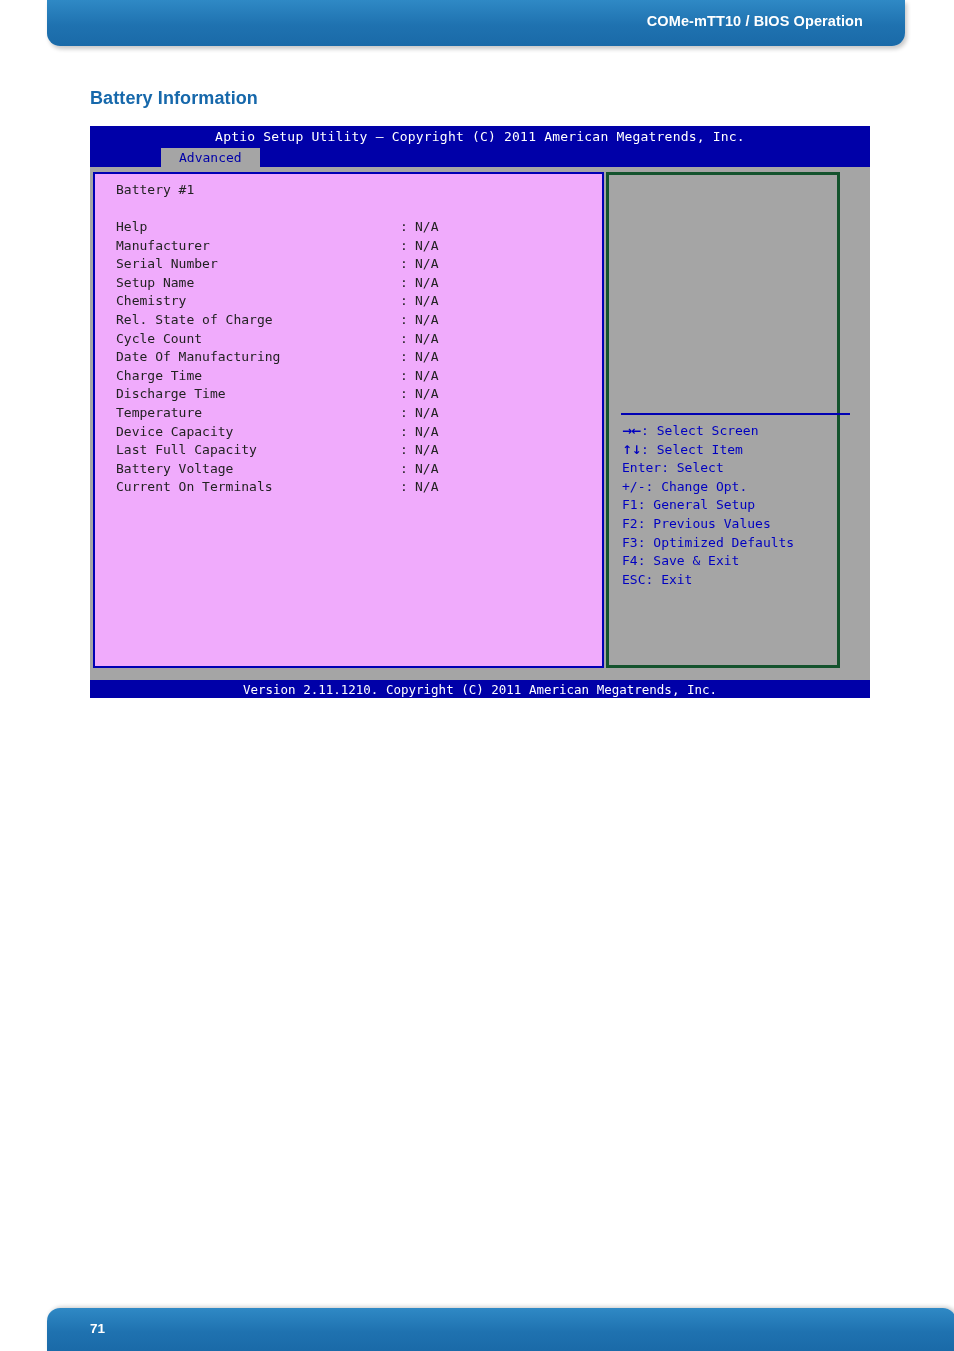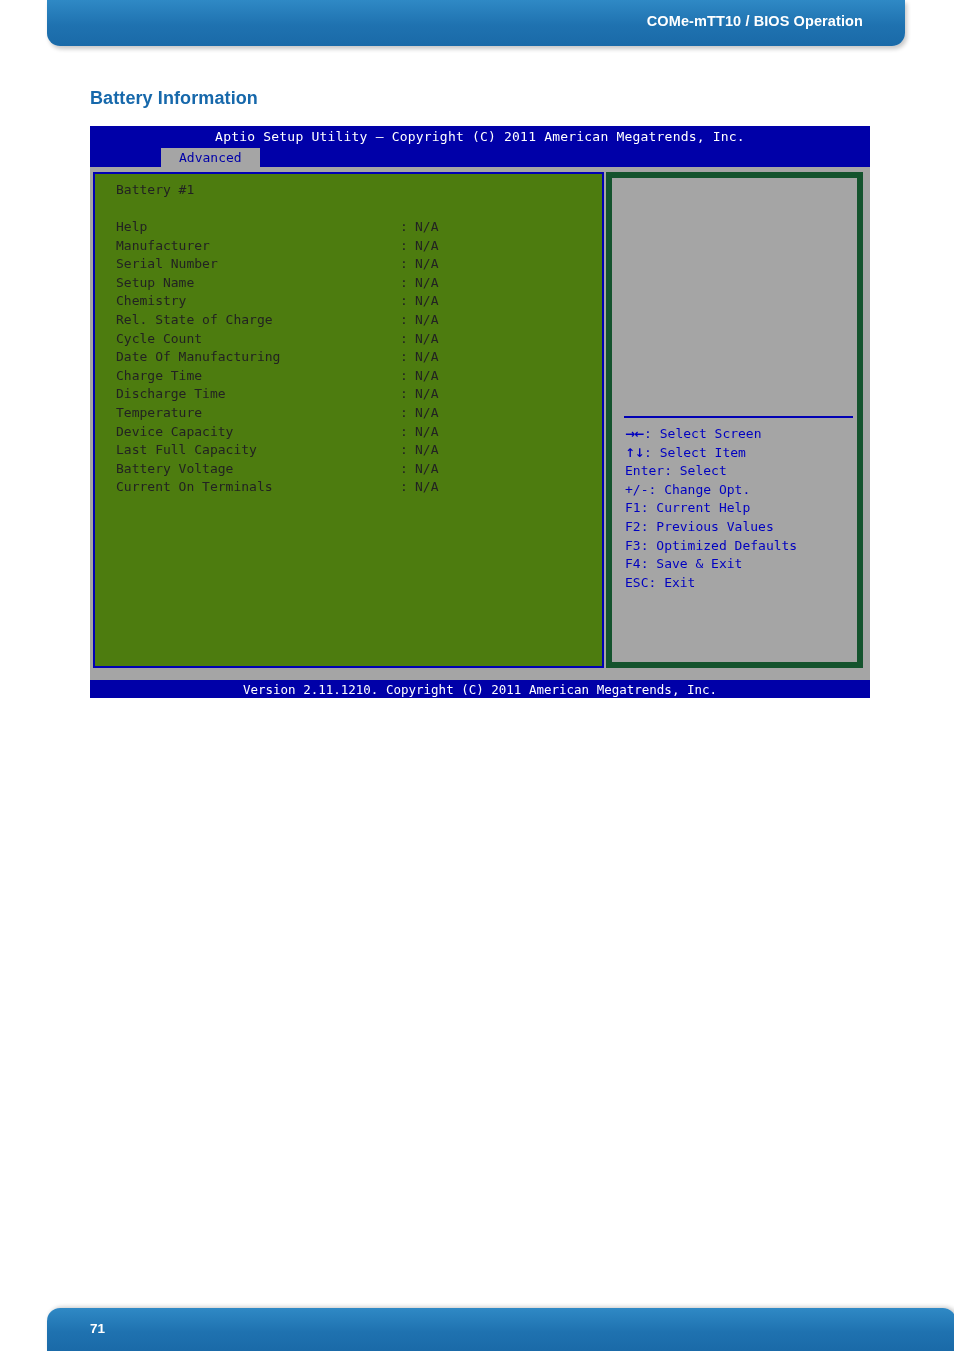--- a/index.html
+++ b/index.html
@@ -103,30 +103,30 @@
     height: 505px;
   }
 
   .panel-left {
     position: absolute;
     left: 3px;
     top: 5px;
     width: 511px;
     height: 496px;
     border: 2px solid #0000b4;
-    background: #4d7c0f;
+    background: #f0abfc;
     box-sizing: border-box;
   }
   .panel-right {
     position: absolute;
     left: 516px;
     top: 5px;
-    width: 257px;
+    width: 234px;
     height: 496px;
-    border: 6px solid #14532d;
+    border: 3px solid #14532d;
     background: #a5a5a5;
     box-sizing: border-box;
   }
 
   .bios-footer {
     position: absolute;
     left: 0;
     top: 554px;
     width: 780px;
     height: 18px;
@@ -351,21 +351,21 @@
           <div class="help-row">
             <span class="help-text"><span class="glyph">↑↓</span>: Select Item</span>
           </div>
           <div class="help-row">
             <span class="help-text">Enter: Select</span>
           </div>
           <div class="help-row">
             <span class="help-text">+/-: Change Opt.</span>
           </div>
           <div class="help-row">
-            <span class="help-text">F1: Current Help</span>
+            <span class="help-text">F1: General Setup</span>
           </div>
           <div class="help-row">
             <span class="help-text">F2: Previous Values</span>
           </div>
           <div class="help-row">
             <span class="help-text">F3: Optimized Defaults</span>
           </div>
           <div class="help-row">
             <span class="help-text">F4: Save &amp; Exit</span>
           </div>

